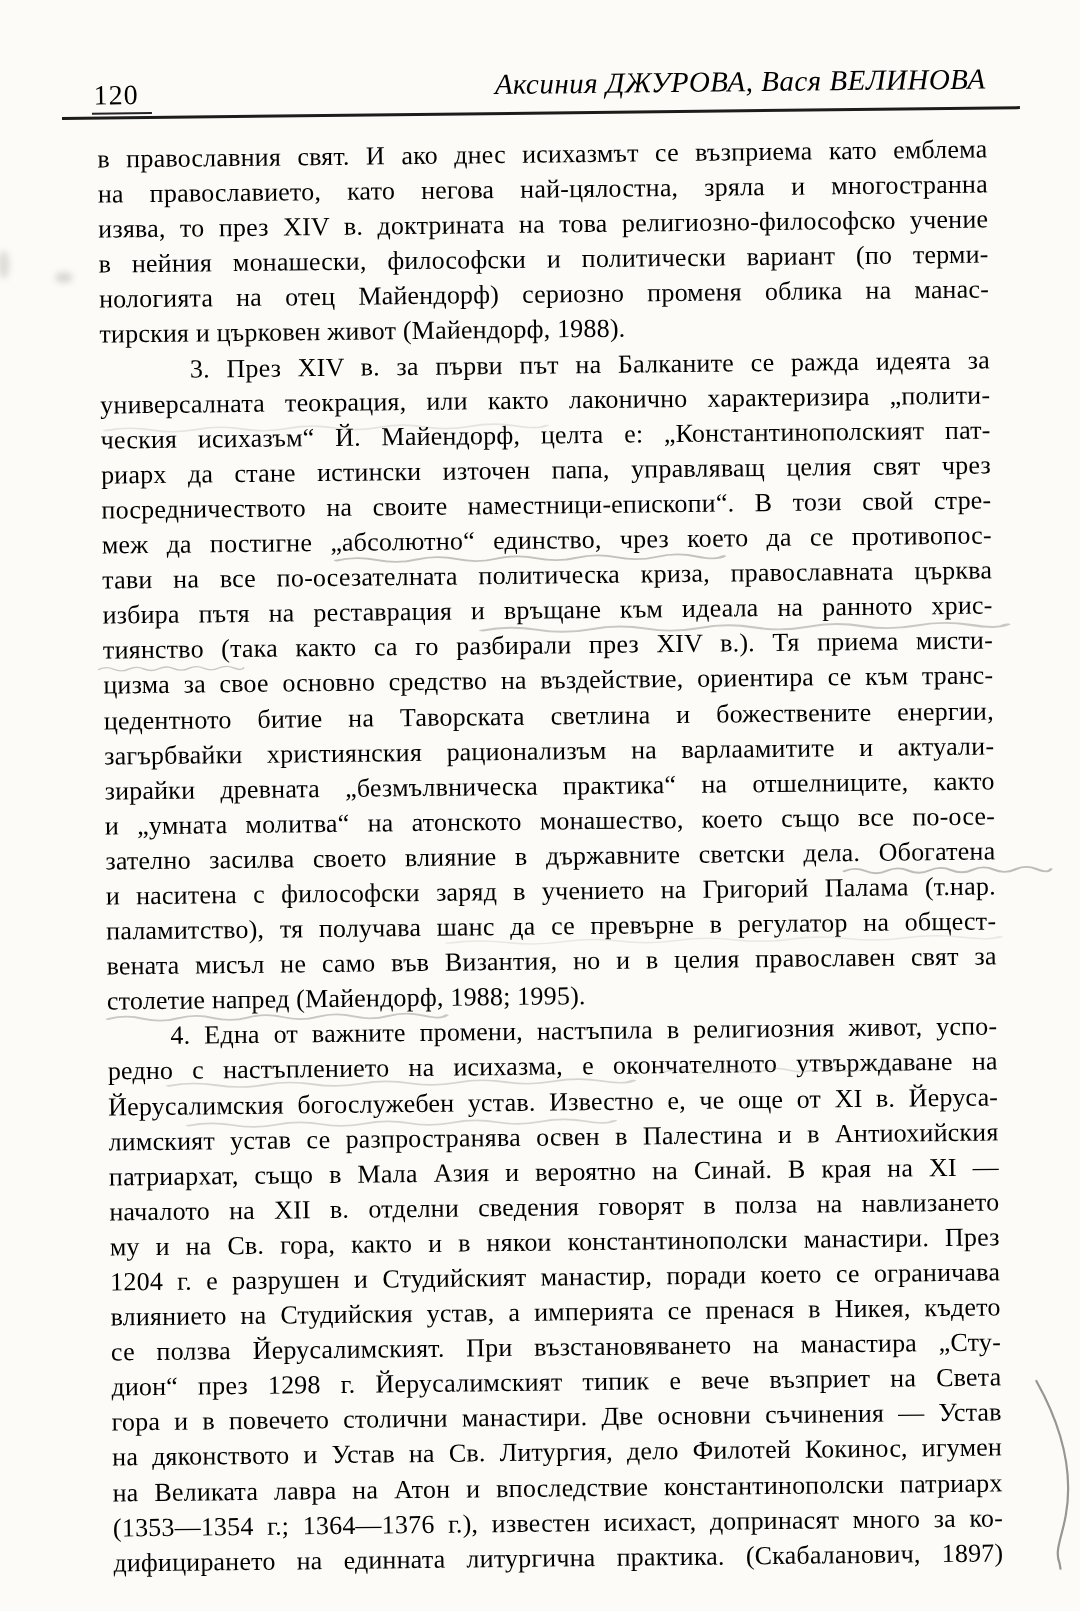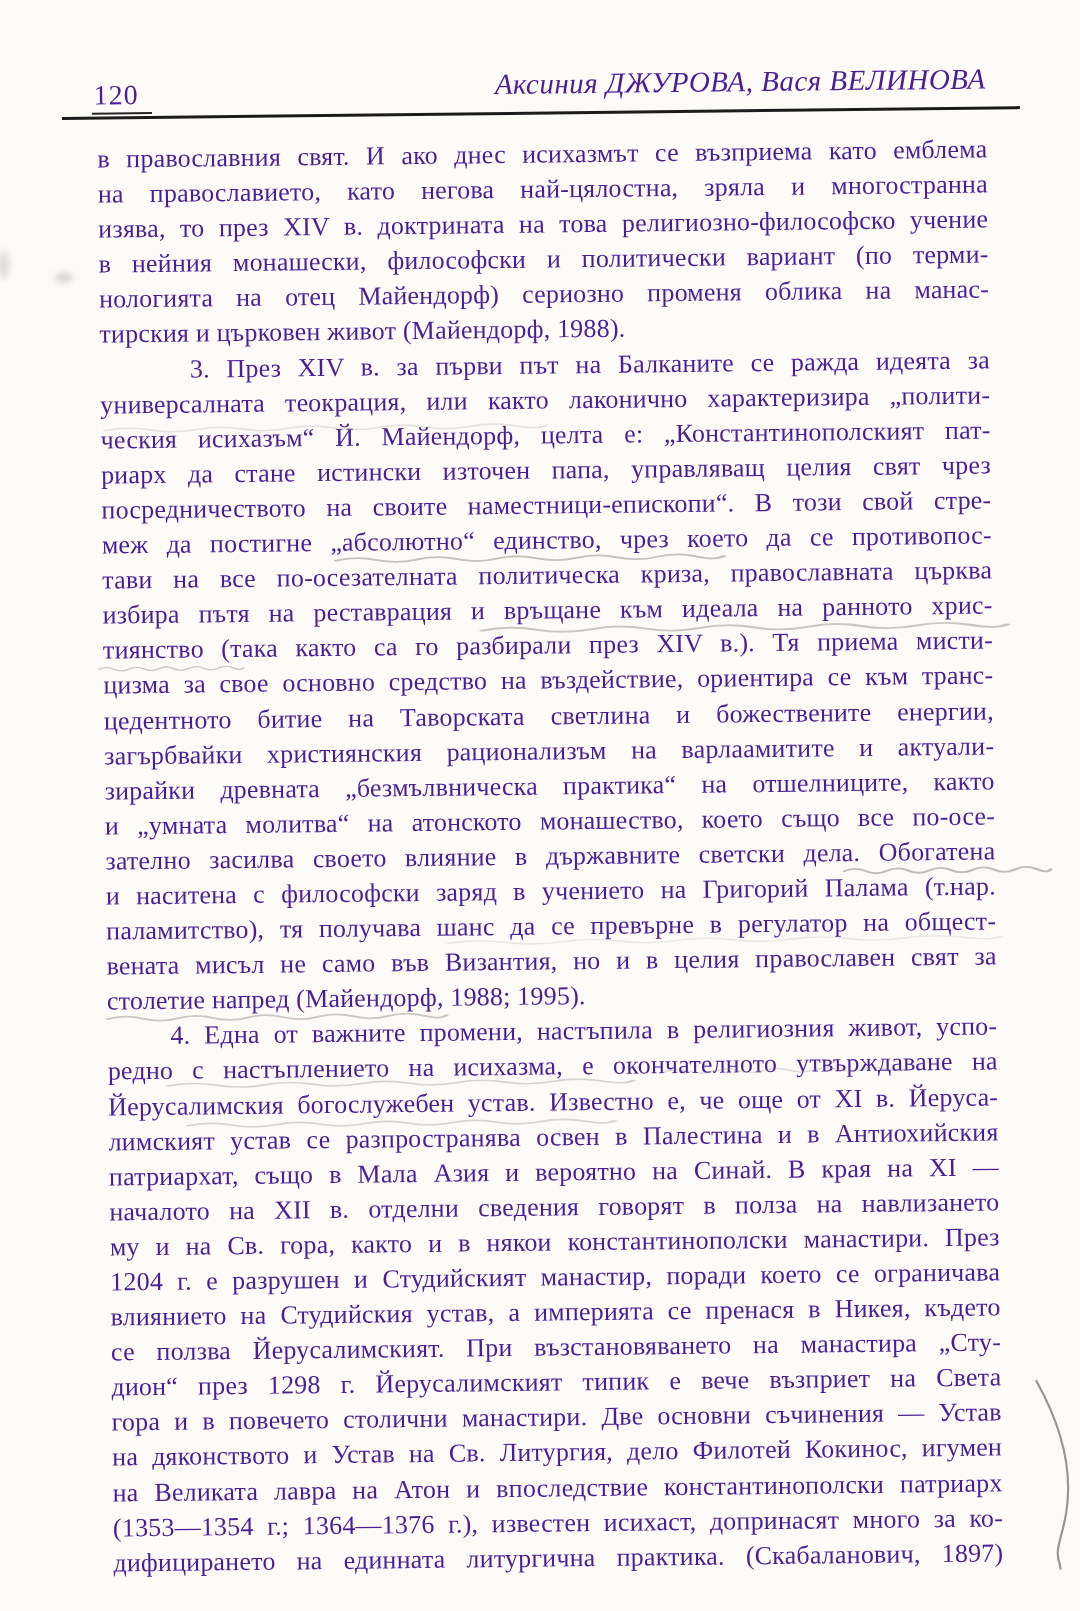--- a/index.html
+++ b/index.html
@@ -7,21 +7,21 @@
     padding: 0;
     background: #fcfbf8;
     font-family: "Liberation Serif", "DejaVu Serif", serif;
   }
   .page {
     position: relative;
     width: 1080px;
     height: 1611px;
     background: #fcfbf8;
     overflow: hidden;
-    color: #4c1d95;
+    color: #000000;
   }
   
   .sheet {
     position: absolute;
     inset: 0;
     transform: rotate(-0.65deg);
     transform-origin: 60px 120px;
   }
   .page-number {
     position: absolute;

